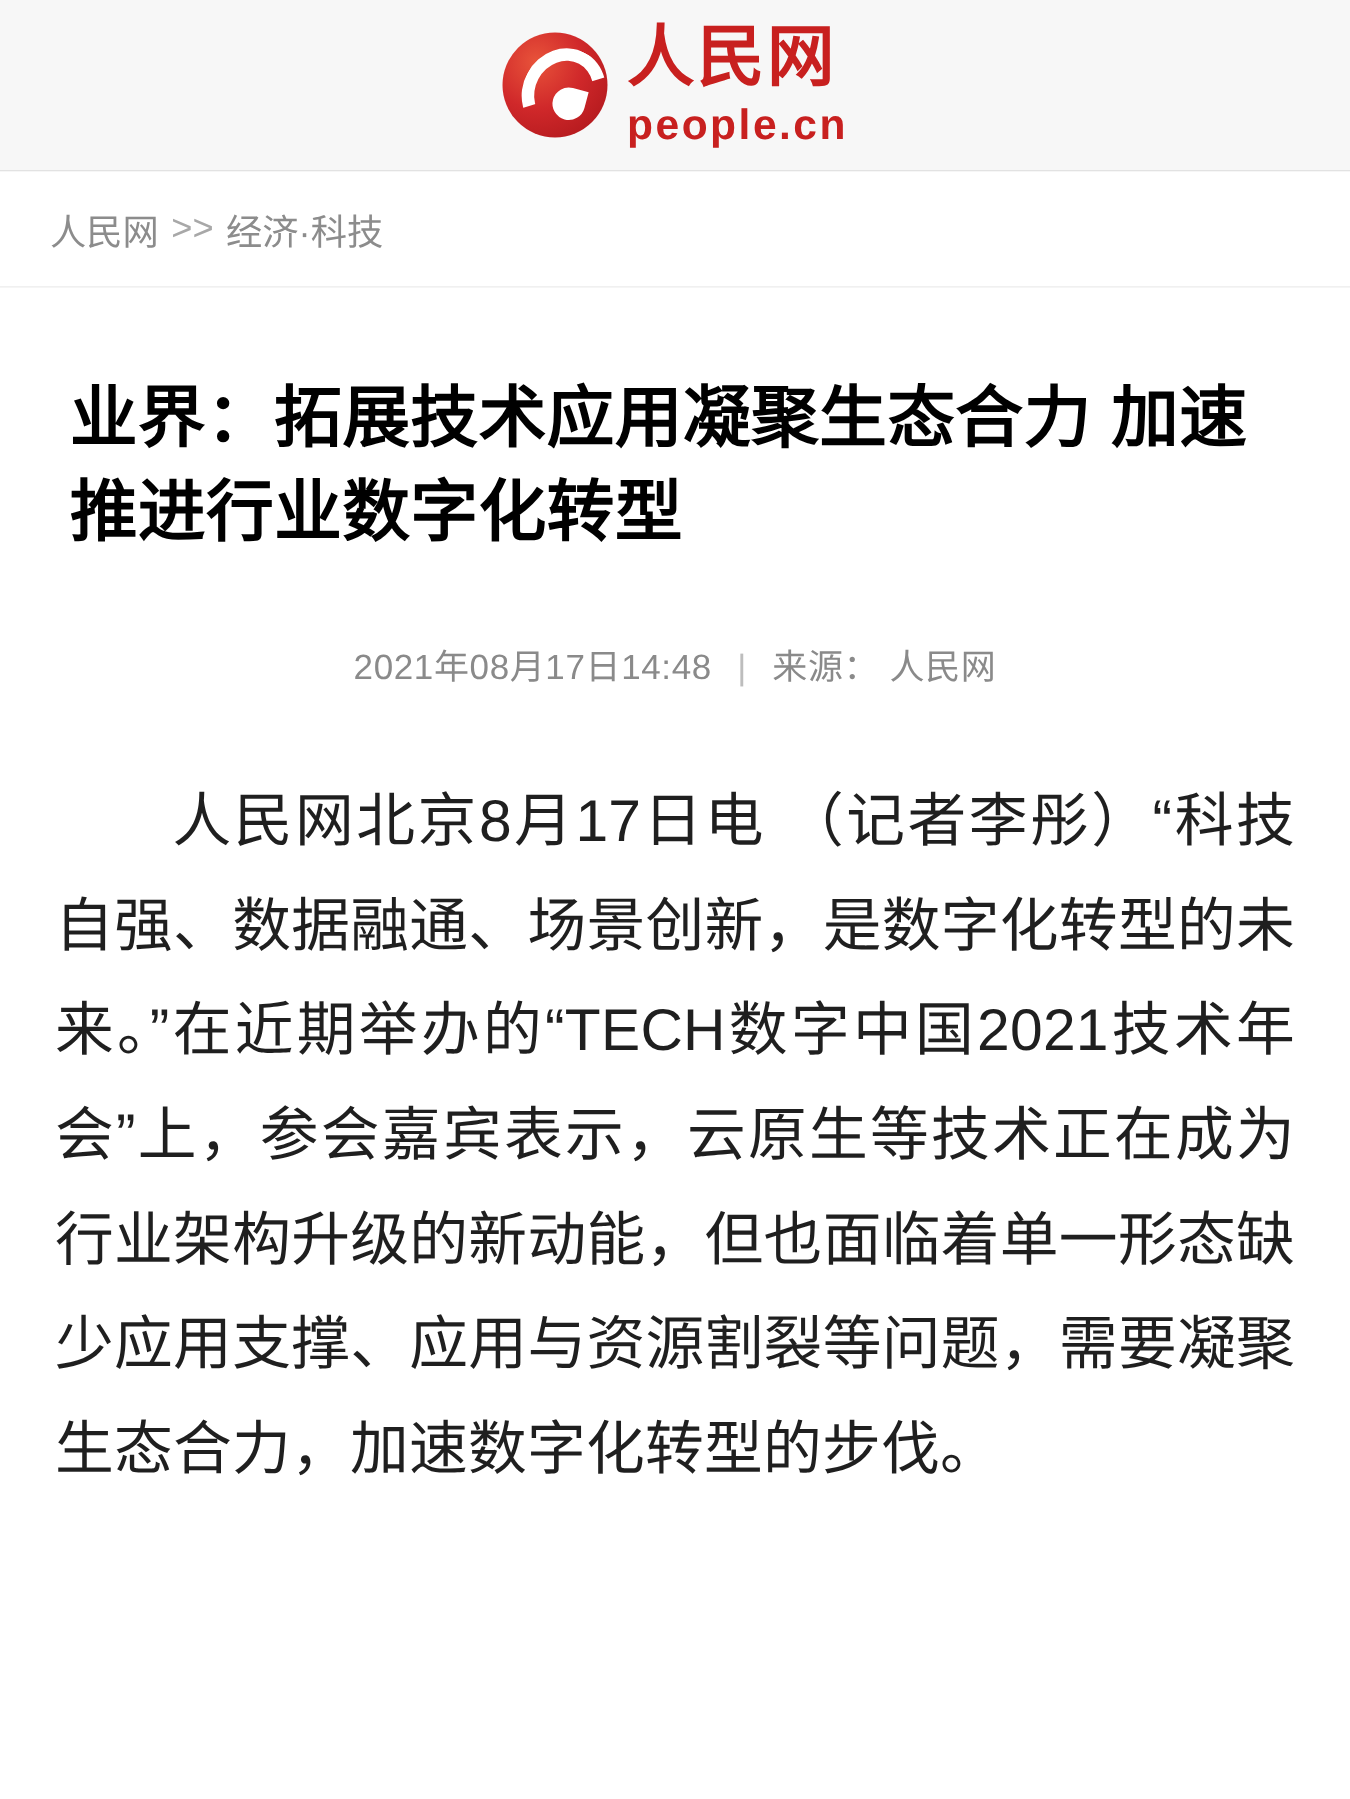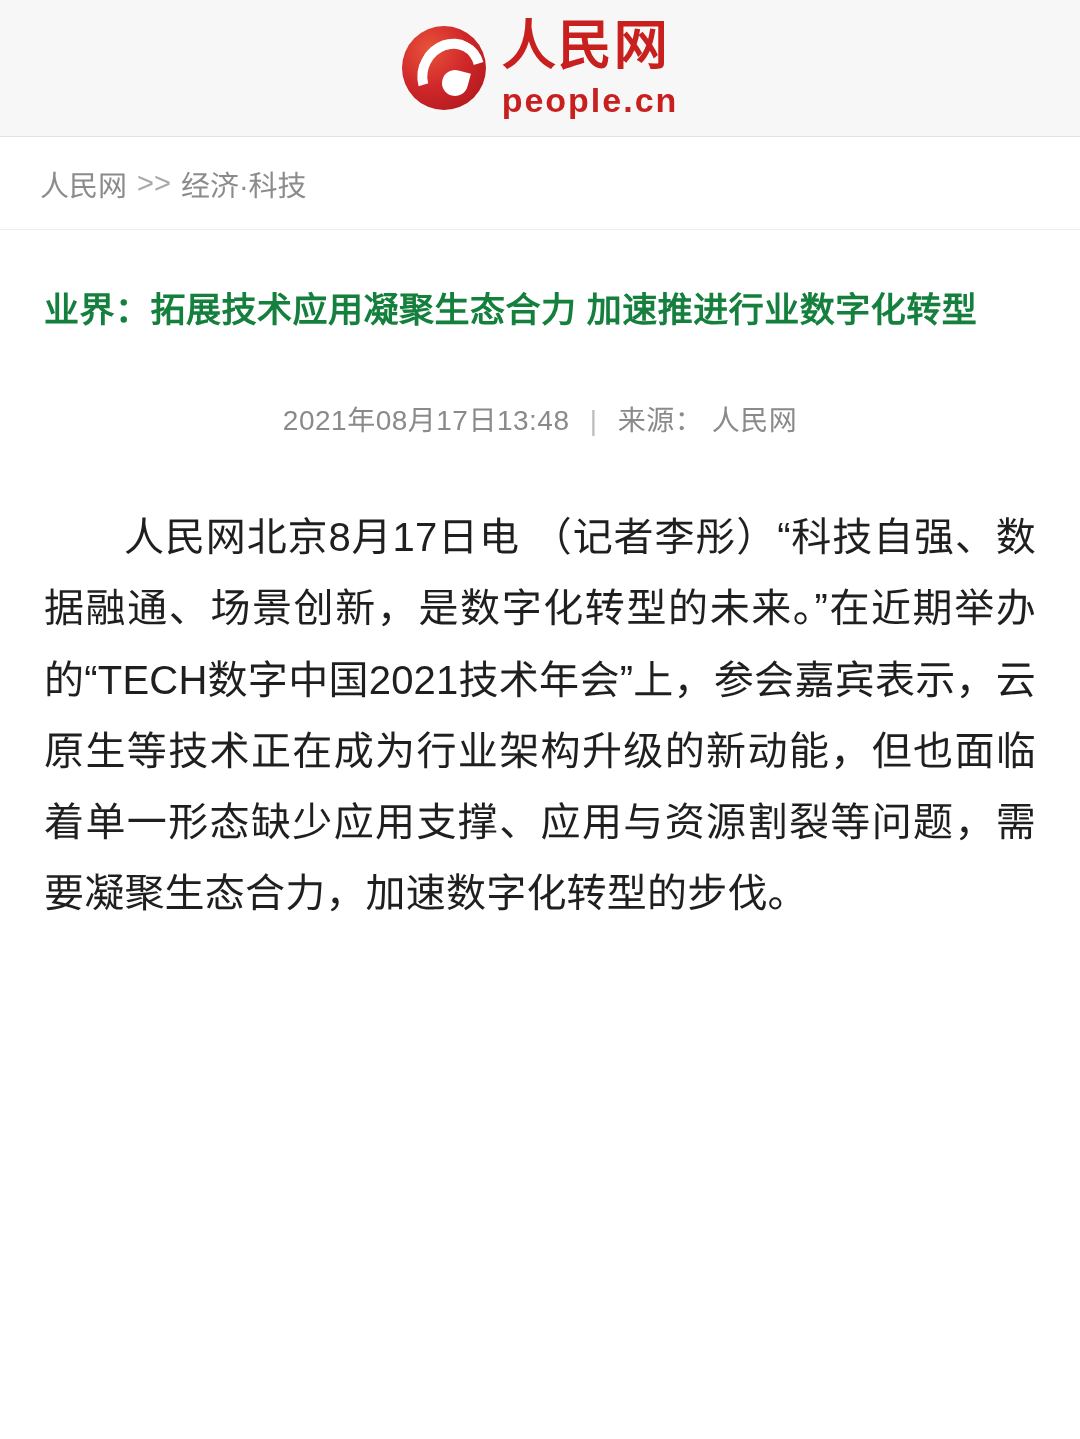--- a/index.html
+++ b/index.html
@@ -102,44 +102,44 @@
   }
   .breadcrumb .crumb-sep {
     color: #a8a8a8;
   }
 
   
   .article {
     padding: 56px 44px 0 44px;
   }
   .article-title {
-    margin: 0;
-    font-size: 35px;
+    margin: 12px;
+    font-size: 54px;
     line-height: 1.38;
     font-weight: 700;
-    color: #15803d;
+    color: #000000;
     letter-spacing: 0.5px;
   }
   .article-meta {
     margin-top: 64px;
     text-align: center;
     font-size: 28px;
     color: #8a8a8a;
     letter-spacing: 0.5px;
   }
   .article-meta .meta-sep {
     margin: 0 12px;
     color: #bdbdbd;
   }
   .article-body {
     margin-top: 64px;
   }
   .article-body p {
     margin: 0 0 34px 0;
-    font-size: 40px;
+    font-size: 47px;
     line-height: 1.78;
     color: #1f1f1f;
     text-align: justify;
     text-indent: 2em;
     letter-spacing: 0.2px;
   }
 </style>
 </head>
 <body>
 
@@ -160,21 +160,21 @@
 <nav class="breadcrumb">
   <a class="crumb-link" href="#">人民网</a>
   <span class="crumb-sep">&gt;&gt;</span>
   <a class="crumb-link" href="#">经济·科技</a>
 </nav>
 
 <article class="article">
   <h1 class="article-title">业界：拓展技术应用凝聚生态合力 加速推进行业数字化转型</h1>
 
   <div class="article-meta">
-    <span>2021年08月17日13:48</span>
+    <span>2021年08月17日14:48</span>
     <span class="meta-sep">|</span>
     <span>来源：</span>
     <span>人民网</span>
   </div>
 
   <div class="article-body">
     <p>人民网北京8月17日电 （记者李彤）“科技自强、数据融通、场景创新，是数字化转型的未来。”在近期举办的“TECH数字中国2021技术年会”上，参会嘉宾表示，云原生等技术正在成为行业架构升级的新动能，但也面临着单一形态缺少应用支撑、应用与资源割裂等问题，需要凝聚生态合力，加速数字化转型的步伐。</p>
   </div>
 </article>
 

